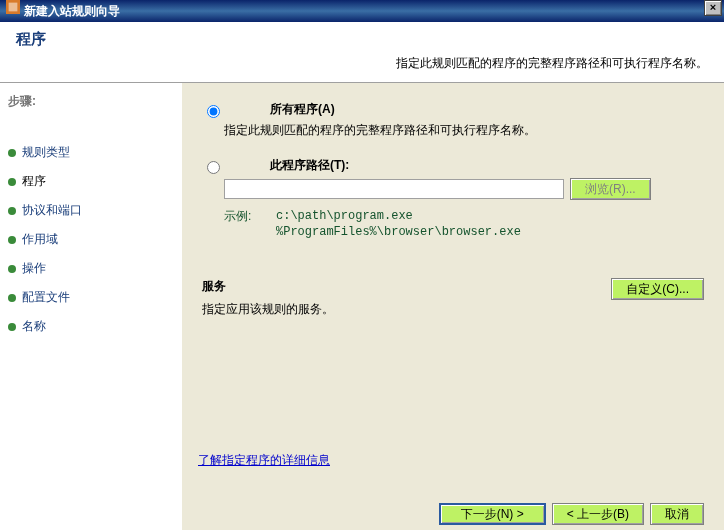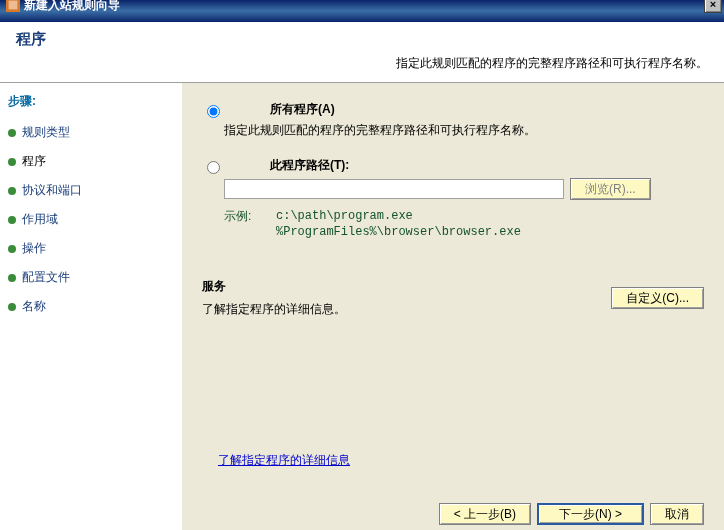--- a/index.html
+++ b/index.html
@@ -9,72 +9,72 @@
     font-size: 12px;
     background: #ece9d8;
     width: 724px; height: 530px;
     overflow: hidden;
     position: relative;
   }
   .titlebar {
     background: linear-gradient(to bottom, #0a246a 0%, #3a6ea5 50%, #0a246a 100%);
     color: #fff; height: 22px; line-height: 22px;
     padding: 0 2px 12px 6px; font-size: 12px; font-weight: bold;
-    display: flex; align-items: center;
+    display: flex; 
   }
   .titlebar .icon { width:14px; height:14px; margin-right:4px; }
   .titlebar .spacer { flex:1; }
   .closebtn {
     width:18px; height:16px; background:#c0c0c0; border:1px solid #404040;
     box-shadow: inset 1px 1px 0 #fff, inset -1px -1px 0 #808080;
     color:#000; font-family: Arial; font-size:11px; text-align:center;
     line-height:13px; cursor:pointer;
   }
   .header {
     padding: 8px 16px 10px 16px; background:#fff;
     border-bottom:1px solid #a0a0a0;
   }
   .header h1 { margin:0 0 6px 0; font-size:15px; color:#1a3e7a; font-weight:bold;}
   .header p { margin:0; font-size:12px; color:#000;text-align:right; }
   .body { display:flex; height: calc(100% - 22px - 52px); }
   .sidebar {
     width:182px; background:#fff; padding:10px 8px;
   }
-  .sidebar .steps-title { font-weight:bold; margin-bottom:8px; font-size:12px; color:#0369a1;}
+  .sidebar .steps-title { font-weight:bold; margin-bottom:28px; font-size:12px; color:#737373;}
   .step-item { display:flex; align-items:center; padding:6px 0; cursor:pointer;}
   .step-dot { width:8px; height:8px; border-radius:50%; background:#3a8b3a; margin-right:6px; flex-shrink:0;}
   .step-item.active .step-label { color:#000; }
   .step-label { color:#1a3e7a; font-size:12px;}
   .content {
     flex:1; background:#ece9d8; padding: 18px 20px 0 20px; position:relative;
   }
   .question { font-size:12px; margin-bottom:28px; }
   .radio-row { display:flex; align-items:center; margin-bottom:4px;gap:44px;}
   .radio-row input { margin-right:6px; }
   .radio-row label { font-weight:bold; font-size:12px;}
   .option-desc { font-size:12px; margin:0 0 18px 22px;}
   .path-input {
     width: 340px; height:20px; border:1px solid #a0a0a0; background:#fff;
     font-size:12px; padding:0 4px; vertical-align:middle;
   }
   .browse-btn, .customize-btn, .footer-btn {
     height:22px; padding:0 14px; font-size:12px;
-    background:#fef9c3; border:1px solid #808080;
+    background:#bef264; border:1px solid #808080;
     box-shadow: inset 1px 1px 0 #fff, inset -1px -1px 0 #a0a0a0;
     cursor:pointer; font-family:inherit;
   }
   .browse-btn:disabled, .footer-btn:disabled { color:#808080; cursor:default;}
   .example-row { display:flex; margin:8px 0 0 22px; font-size:12px; color:#14532d;}
   .example-label { width:52px; }
   .example-text { font-family: Liberation Mono, monospace; font-size:12px; line-height:16px;}
-  .services-section { margin-top:38px; display:flex; align-items:center;}
+  .services-section { margin-top:38px; display:flex; align-items:flex-start;}
   .services-left { flex:1; }
   .services-title { font-weight:bold; font-size:12px; margin-bottom:6px;}
   .services-desc { font-size:12px; }
-  .learn-link { color:#0000cc; text-decoration:underline; cursor:pointer; position:absolute; bottom:70px; left:36px; font-size:12px;}
+  .learn-link { color:#0000cc; text-decoration:underline; cursor:pointer; position:absolute; bottom:70px; left:16px; font-size:12px;}
   .footer {
     position:absolute; bottom:14px; right:20px; display:flex; gap:6px;
   }
   .footer-btn.primary { border:2px solid #2a5aa0; padding:0 20px;}
   .path-row { margin-left:22px; display:flex; align-items:center; gap:6px;}
   .customize-btn { margin-left:16px;}
 </style>
 </head>
 <body>
 
@@ -144,26 +144,26 @@
     </div>
     <div class="example-row">
       <span class="example-label">示例:</span>
       <span class="example-text" style="white-space:pre;">c:\path\program.exe
 %ProgramFiles%\browser\browser.exe</span>
     </div>
 
     <div class="services-section">
       <div class="services-left">
         <div class="services-title">服务</div>
-        <div class="services-desc">了解指定程序的详细信息。</div>
+        <div class="services-desc">指定应用该规则的服务。</div>
       </div>
       <button class="customize-btn">自定义(C)...</button>
     </div>
 
     <a class="learn-link">了解指定程序的详细信息</a>
 
     <div class="footer">
+      <button class="footer-btn primary">下一步(N) &gt;</button>
       <button class="footer-btn">&lt; 上一步(B)</button>
-      <button class="footer-btn primary">下一步(N) &gt;</button>
       <button class="footer-btn">取消</button>
     </div>
   </div>
 </div>
 
 </body></html>

